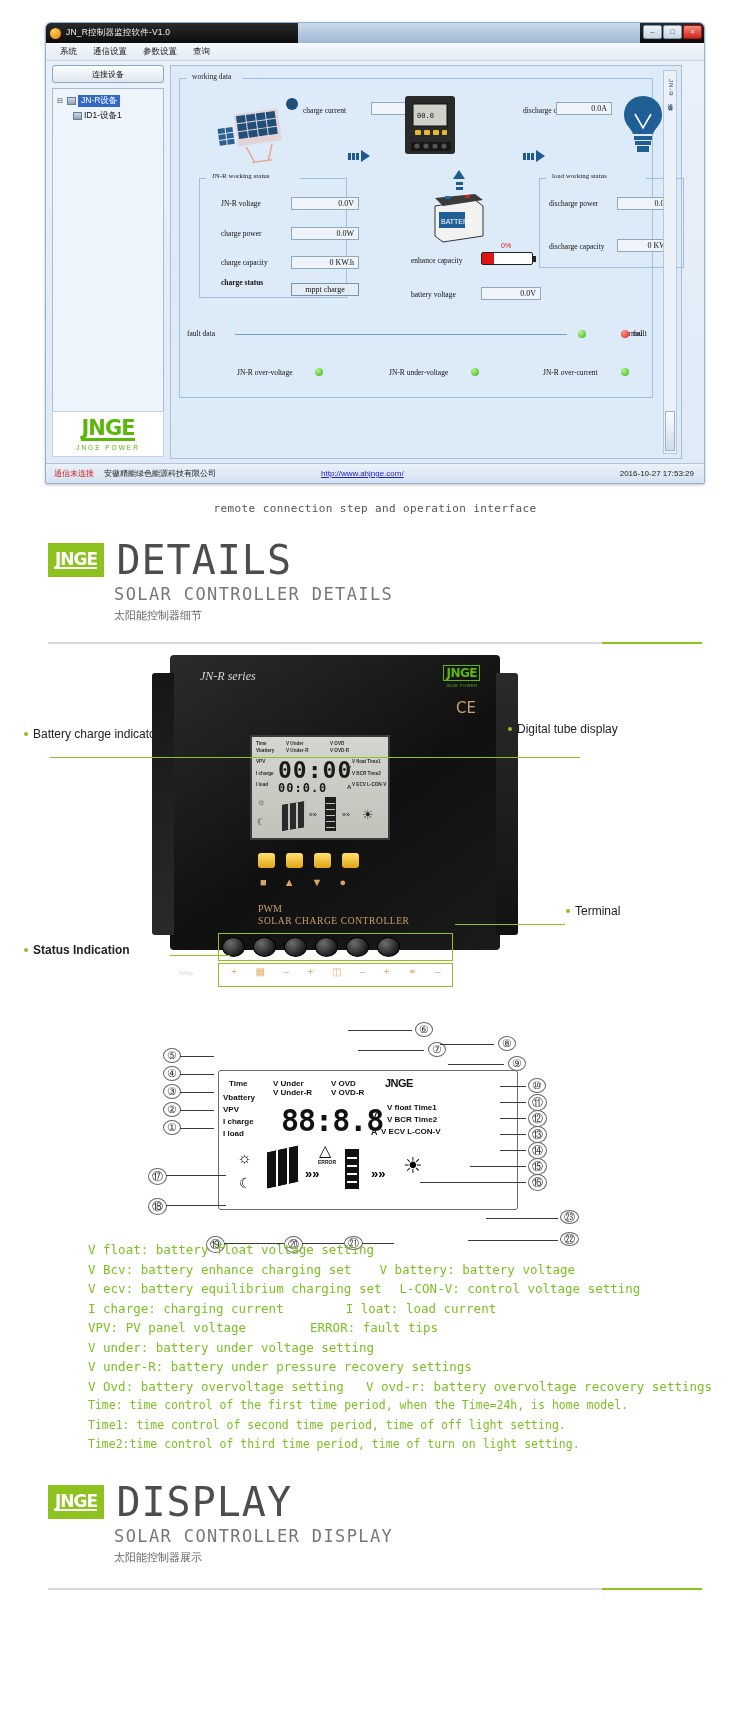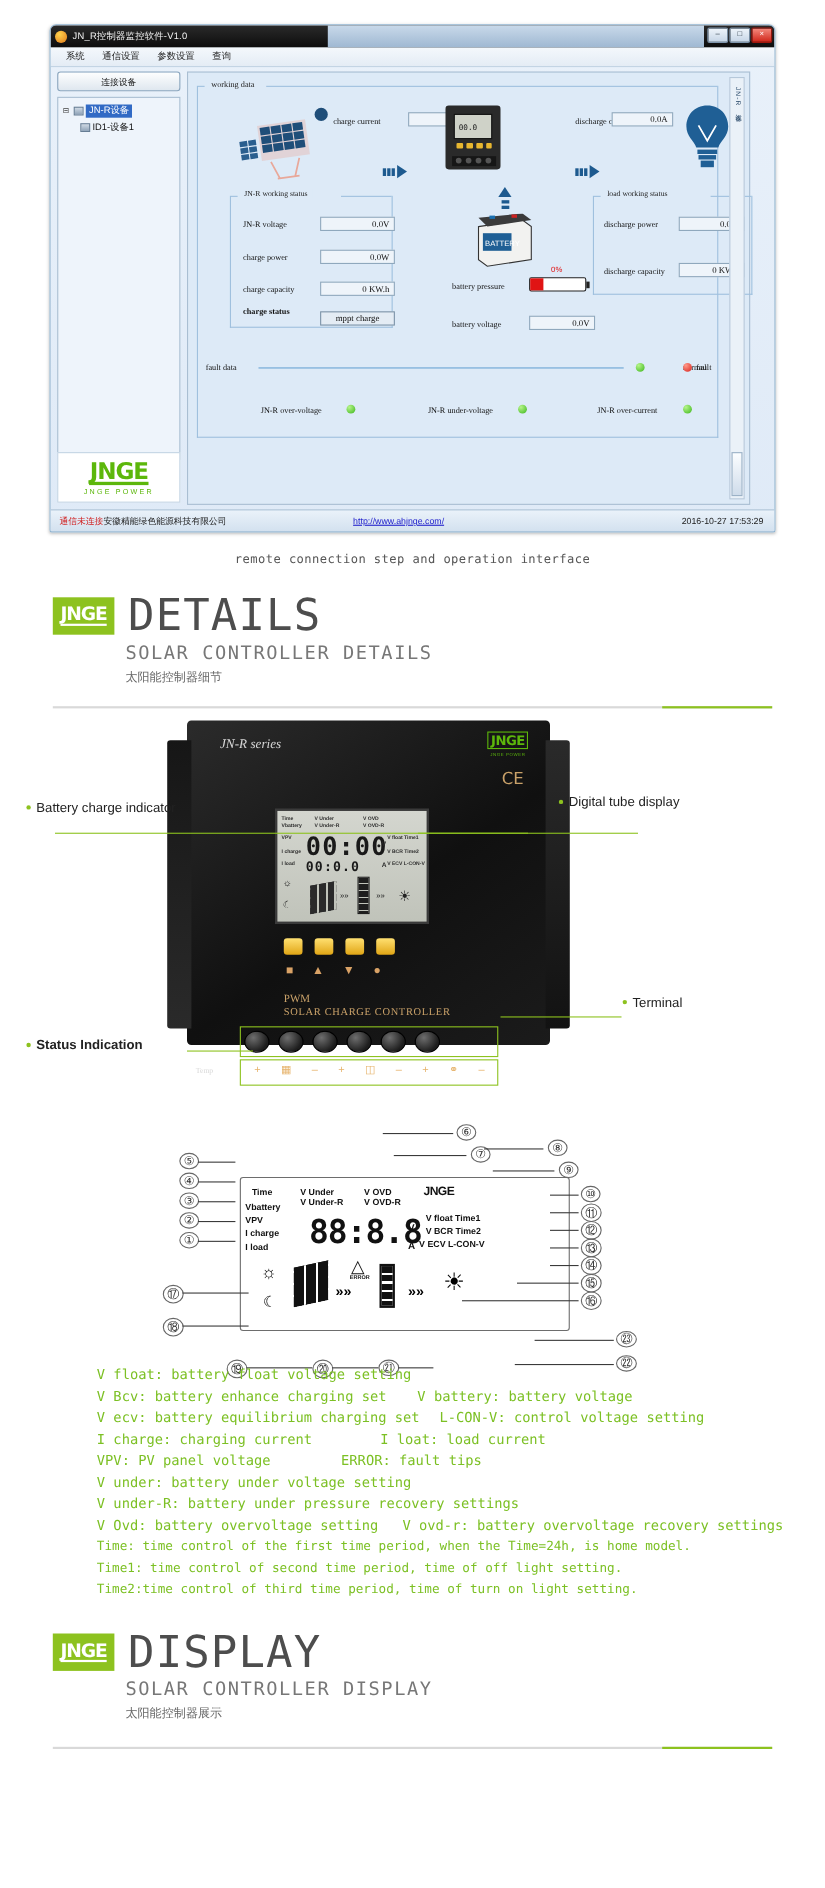--- a/index.html
+++ b/index.html
@@ -128,21 +128,21 @@
     border-top:6px solid transparent;border-bottom:6px solid transparent;
     background:none;margin-left:1px;
   }
 
   .statusbar{
     position:absolute;left:0;right:0;bottom:0;height:20px;
     background:linear-gradient(#eaf2fa,#d3e1ef);border-top:1px solid #b0c5d8;
     display:flex;align-items:center;font-size:8px;color:#1b1b1b;
   }
   .statusbar .st-red{color:#d01a1a;margin-left:8px;}
-  .statusbar .st-cn{}
+  .statusbar .st-cn{margin-left:10px;}
   .statusbar .st-url{position:absolute;left:275px;color:#2222cc;text-decoration:underline;}
   .statusbar .st-date{position:absolute;right:10px;}
 
   .caption{
     position:absolute;left:0;right:0;top:502px;text-align:center;
     font-size:11px;color:#555;letter-spacing:.4px;
     font-family:"DejaVu Sans Mono", monospace;
   }
 
   
@@ -380,21 +380,21 @@
       </div>
 
       <svg style="position:absolute;left:448px;top:28px;" width="48" height="62" viewBox="0 0 48 62">
         <path d="M24 2 C12 2 5 11 5 21 c0 9 7 13 9 19 h20 c2-6 9-10 9-19 C43 11 36 2 24 2z" fill="#1f5f95"></path>
         <rect x="15" y="42" width="18" height="4" fill="#1f5f95"></rect>
         <rect x="16" y="47" width="16" height="4" fill="#1f5f95"></rect>
         <rect x="18" y="52" width="12" height="6" fill="#1f5f95"></rect>
         <path d="M16 20 l8 14 l8-14" stroke="#fff" stroke-width="1.6" fill="none"></path>
       </svg>
 
-      <div class="grp" style="left:38px;top:112px;width:148px;height:120px;text-decoration:underline;">
+      <div class="grp" style="left:28px;top:112px;width:148px;height:120px;text-decoration:underline;">
         <div class="grp-topline-l"></div>
         <div class="grp-topline-r" style="left:100px;right:0;"></div>
         <div class="grp-label lbl-sm">JN-R working status</div>
       </div>
 
       <div class="lbl" style="left:50px;top:133px;">JN-R voltage</div>
       <div class="fld" style="left:120px;top:131px;width:68px;">0.0V</div>
 
       <div class="lbl" style="left:50px;top:163px;">charge power</div>
       <div class="fld" style="left:120px;top:161px;width:68px;">0.0W</div>
@@ -413,21 +413,21 @@
 
       <svg style="position:absolute;left:260px;top:128px;" width="56" height="52" viewBox="0 0 56 52">
         <polygon points="4,12 44,6 52,12 52,42 12,48 4,42" fill="#f2f2f0" stroke="#333"></polygon>
         <polygon points="4,4 44,0 52,6 12,12" fill="#3b3b3b"></polygon>
         <rect x="8" y="18" width="26" height="16" fill="#1f5f95"></rect>
         <text x="10" y="30" font-size="7" fill="#fff" font-family="sans-serif">BATTERY</text>
         <rect x="14" y="2" width="5" height="3" fill="#1a6fb0"></rect>
         <rect x="34" y="1" width="5" height="3" fill="#c22"></rect>
       </svg>
 
-      <div class="lbl" style="left:240px;top:190px;">battery pressure</div>
+      <div class="lbl" style="left:240px;top:190px;">enhance capacity</div>
       <div style="position:absolute;left:330px;top:176px;font-size:7px;color:#e01414;">0%</div>
       <div style="position:absolute;left:310px;top:186px;width:52px;height:13px;border:1.5px solid #222;background:#fff;border-radius:2px;">
         <i style="display:block;width:12px;height:100%;background:#e01414;"></i>
       </div>
       <div style="position:absolute;left:362px;top:190px;width:3px;height:6px;background:#222;"></div>
 
       <div class="lbl" style="left:240px;top:224px;">battery voltage</div>
       <div class="fld" style="left:310px;top:221px;width:60px;">0.0V</div>
 
       <div class="grp" style="left:368px;top:112px;width:145px;height:90px;">

